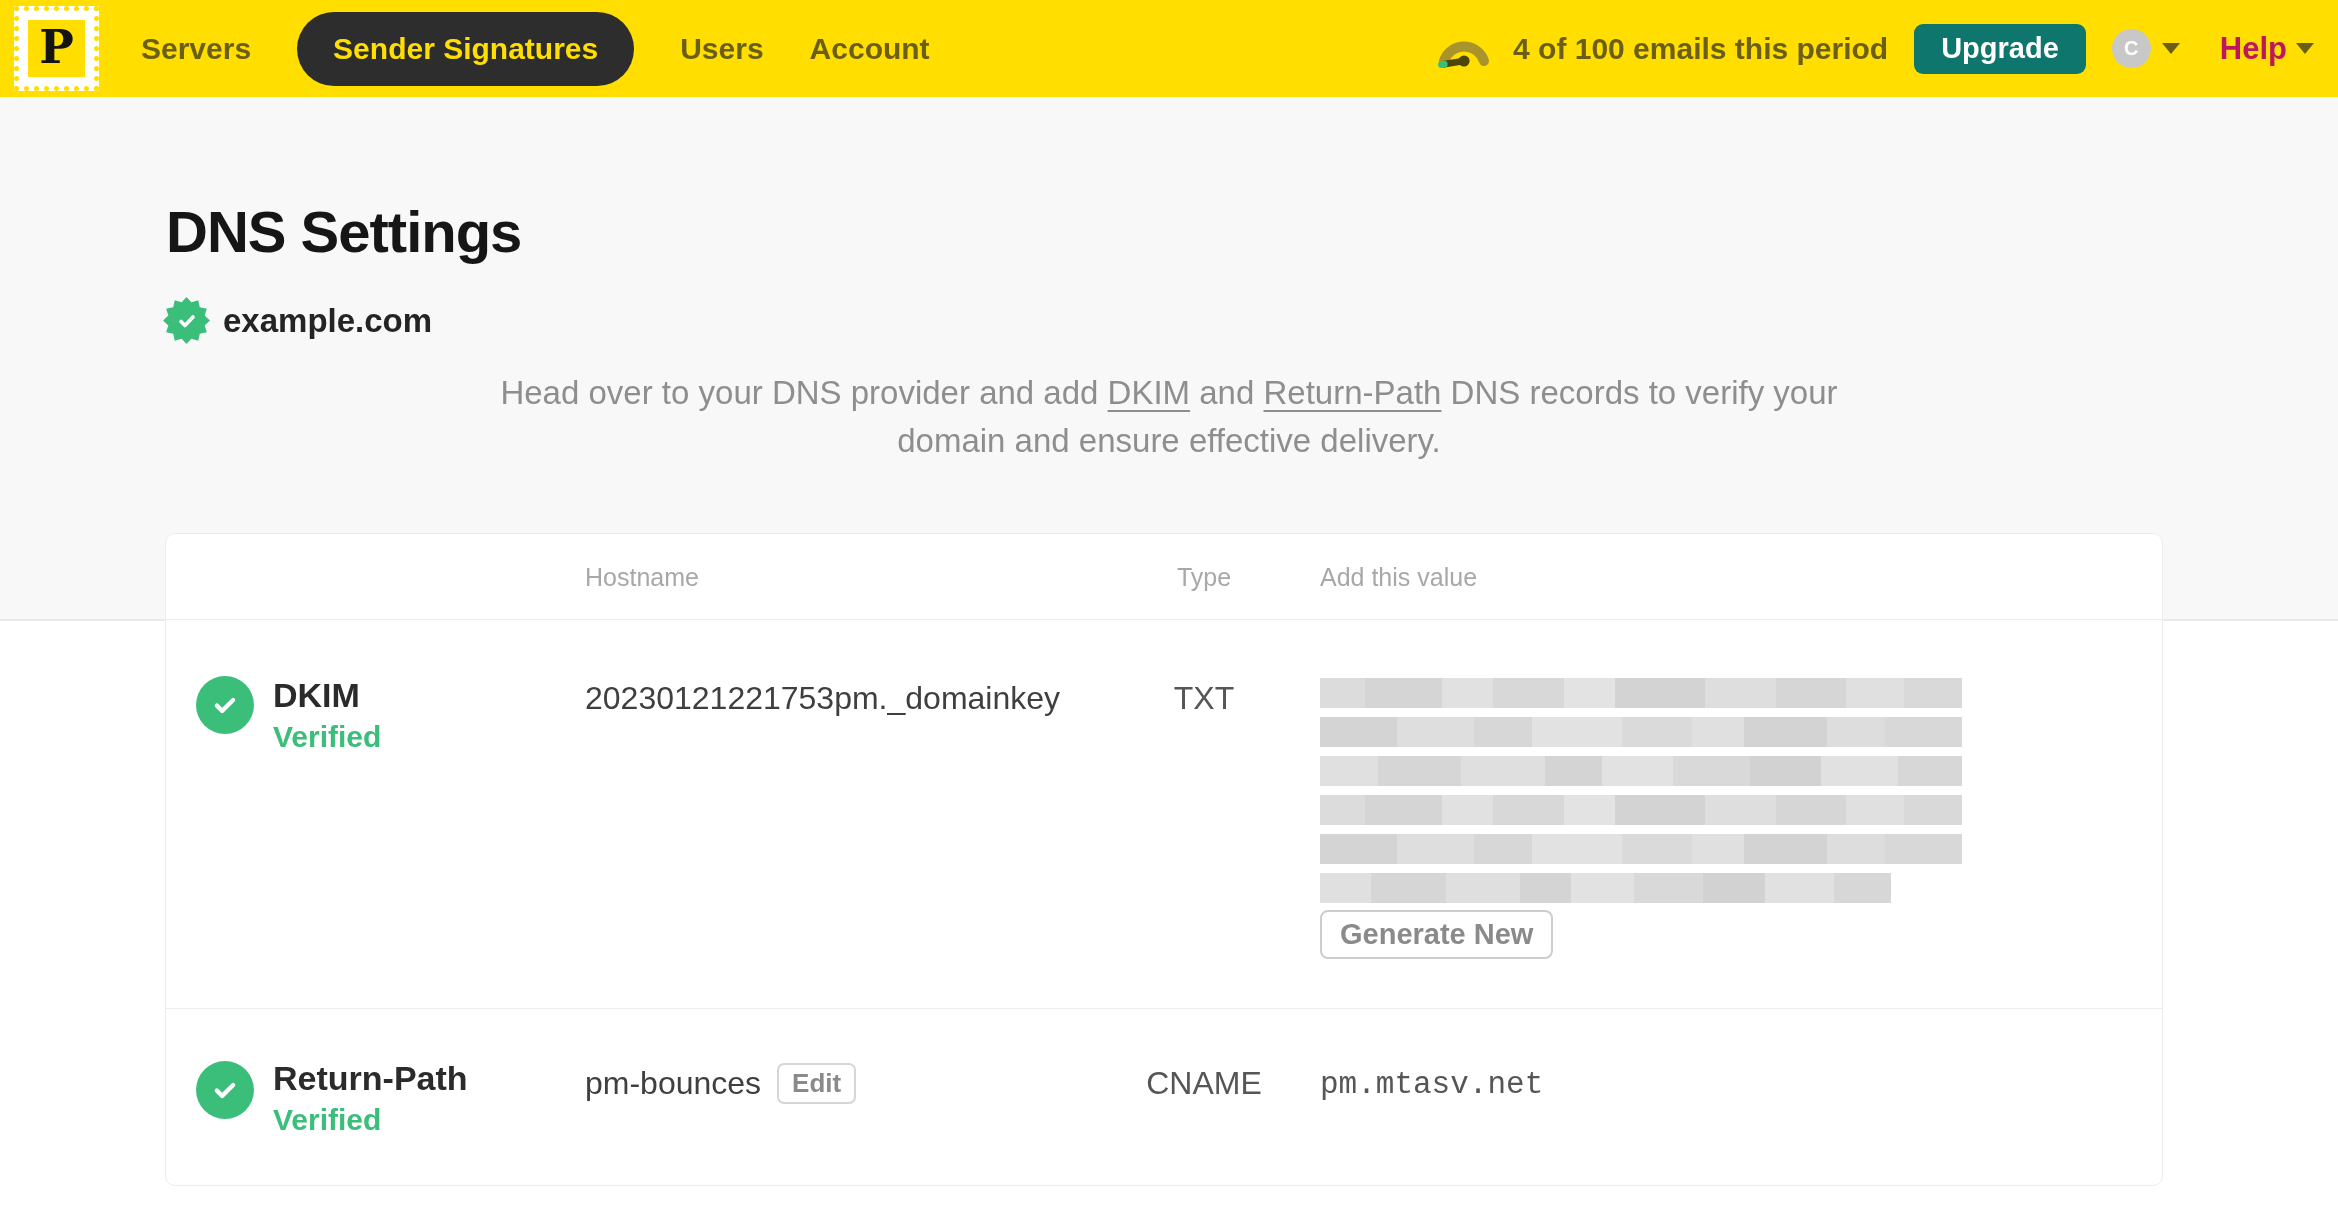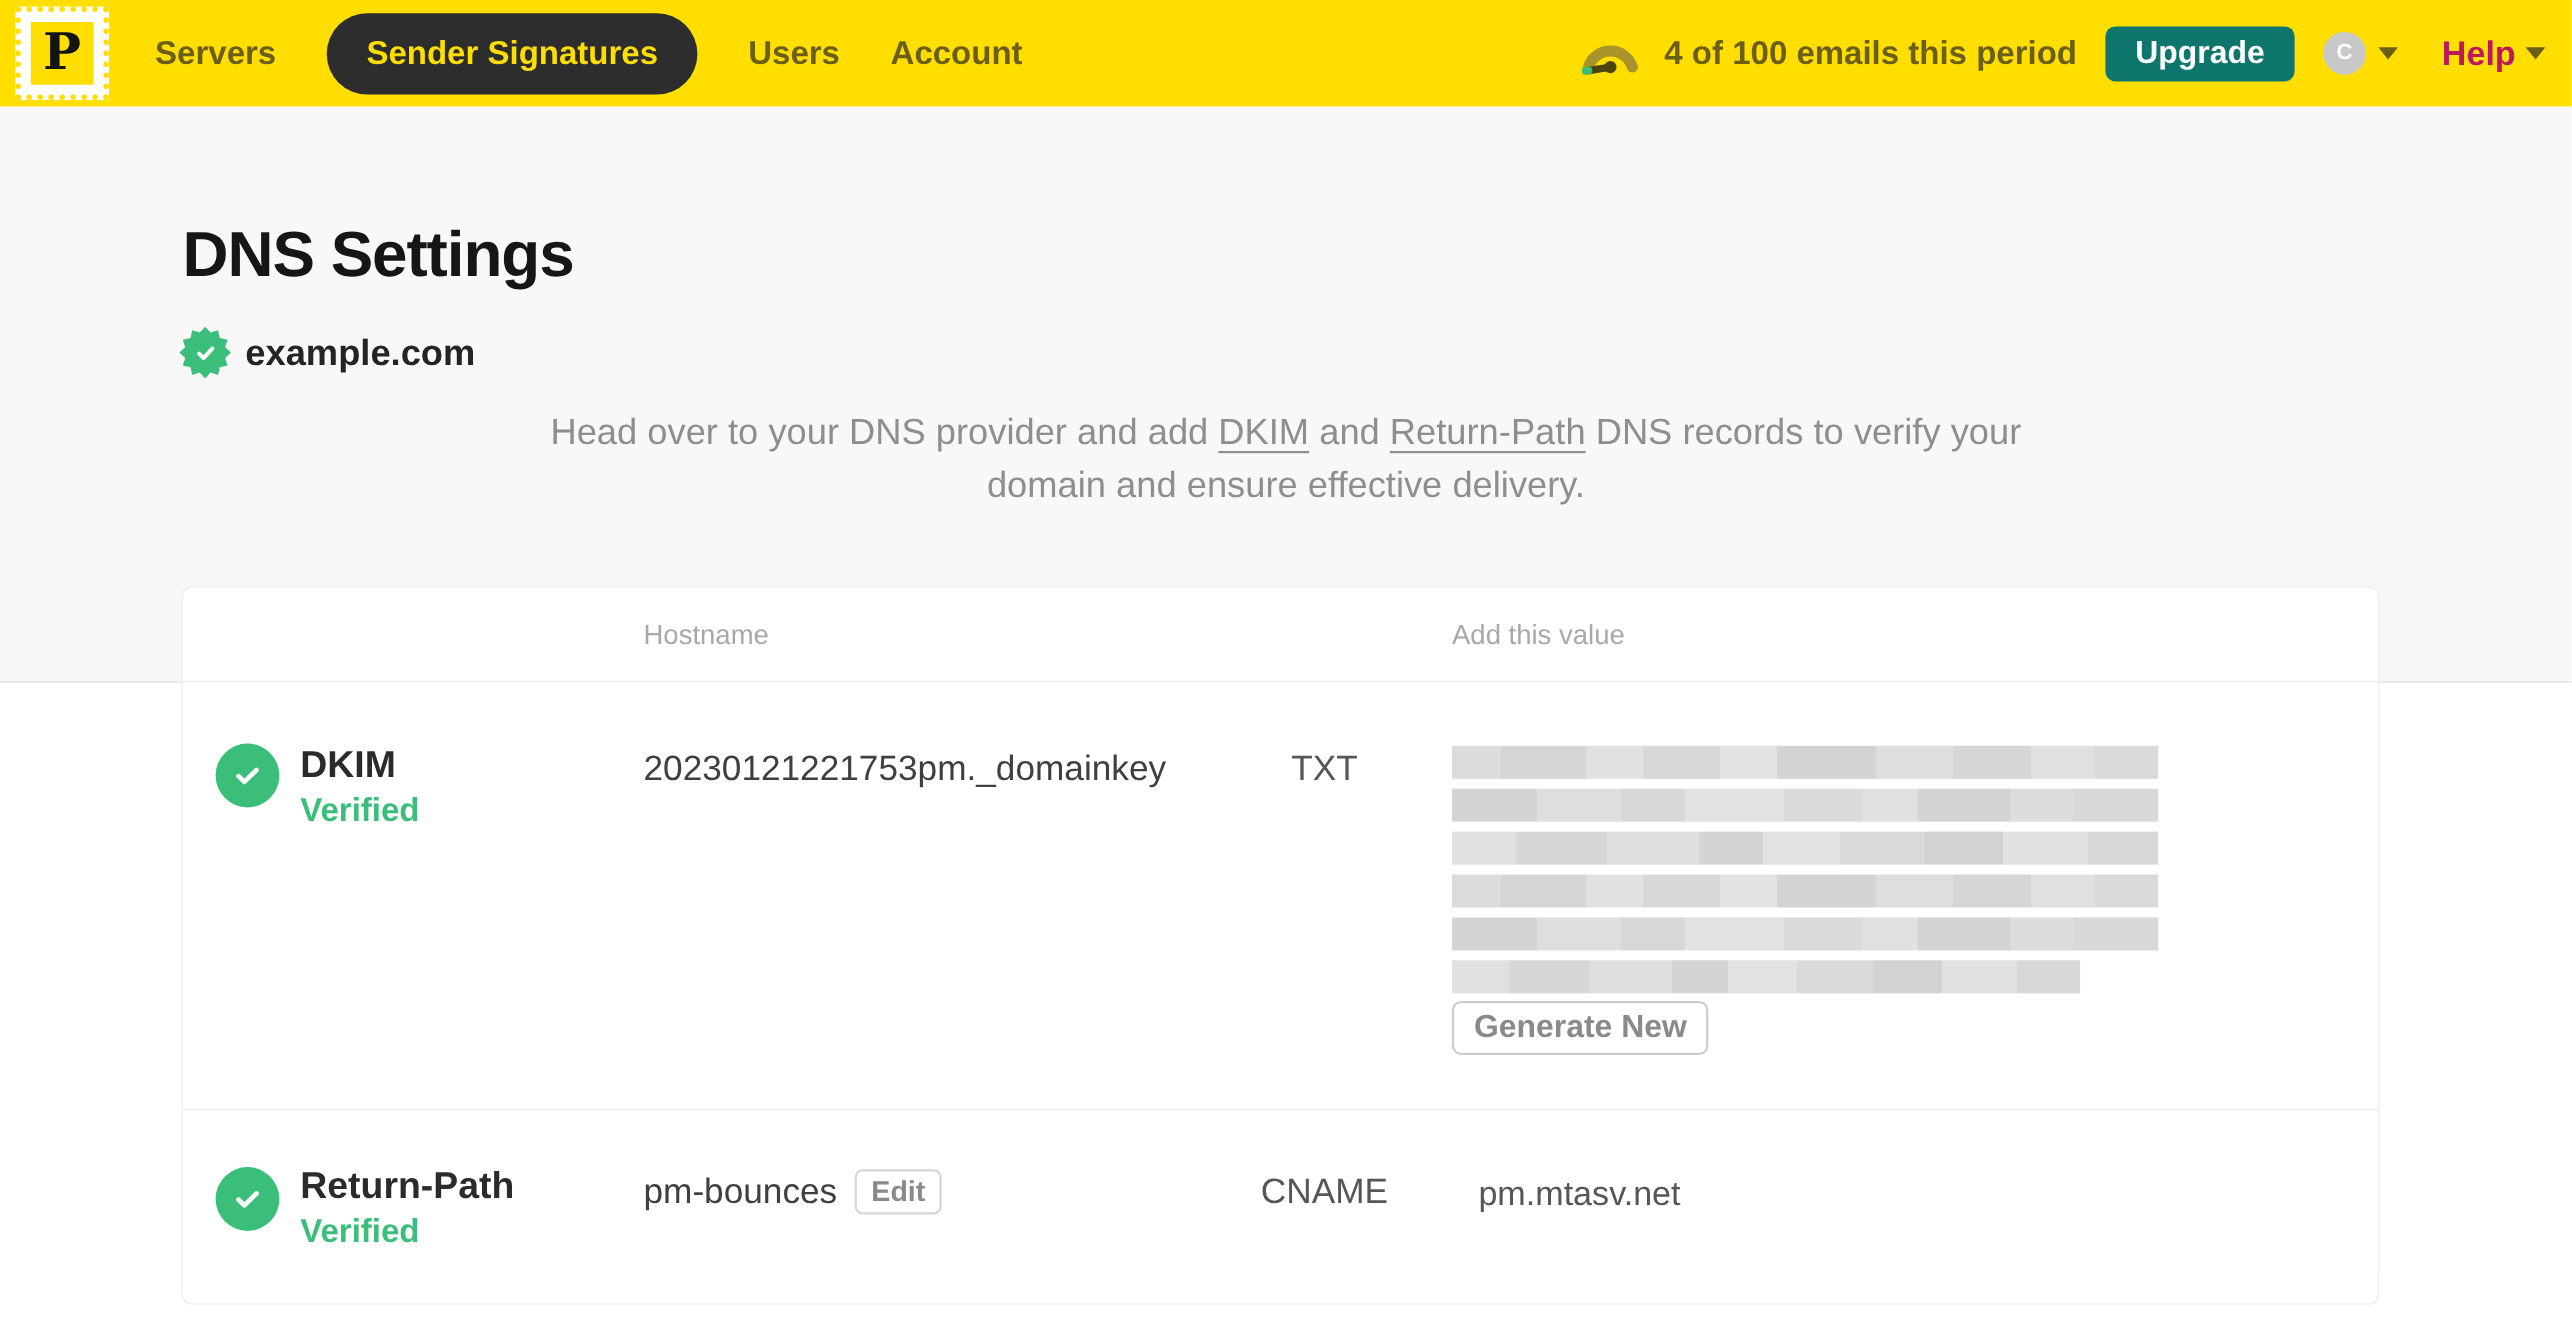--- a/index.html
+++ b/index.html
@@ -69,22 +69,22 @@
   .bars { position:absolute; left:1154px; top:58px; width:642px; }
   .rbar { height:30px; margin-bottom:9px;
           background:linear-gradient(90deg,#dcdcdc 0 7%,#d5d5d5 7% 19%,#e1e1e1 19% 27%,#d8d8d8 27% 38%,#e3e3e3 38% 46%,#d3d3d3 46% 60%,#dedede 60% 71%,#d6d6d6 71% 82%,#e0e0e0 82% 91%,#d9d9d9 91% 100%); }
   .rbar.v1 { background:linear-gradient(90deg,#d4d4d4 0 12%,#dedede 12% 24%,#d7d7d7 24% 33%,#e2e2e2 33% 47%,#dadada 47% 58%,#e0e0e0 58% 66%,#d3d3d3 66% 79%,#dddddd 79% 88%,#d8d8d8 88% 100%); }
   .rbar.v2 { background:linear-gradient(90deg,#e0e0e0 0 9%,#d6d6d6 9% 22%,#dfdfdf 22% 35%,#d4d4d4 35% 44%,#e2e2e2 44% 55%,#d9d9d9 55% 67%,#d2d2d2 67% 78%,#e1e1e1 78% 90%,#d7d7d7 90% 100%); }
   .gen-btn { position:absolute; left:1154px; top:290px; background:#fff; border:2px solid #cdcdcd; border-radius:8px;
              font-family:"Liberation Sans",sans-serif; font-size:29px; font-weight:700; color:#8a8a8a;
              padding:6px 18px; cursor:pointer; }
   .edit-btn { background:#fff; border:2px solid #d6d6d6; border-radius:7px; font-family:"Liberation Sans",sans-serif;
               font-size:26px; font-weight:700; color:#8a8a8a; padding:3px 13px; cursor:pointer; }
-  .rvalue-mono { position:absolute; left:1154px; top:58px; font-family:Liberation Sans, sans-serif;
-                 font-size:31px; color:#565656;margin-left:24px; }
+  .rvalue-mono { position:absolute; left:1154px; top:58px; font-family:Liberation Mono, monospace;
+                 font-size:31px; color:#565656; }
 </style>
 </head>
 <body>
 
 <div class="app">
 
   <header class="navbar">
     <div class="stamp">
       <div class="stamp-inner">
         <span>P</span>
@@ -128,20 +128,21 @@
         </svg>
       </span>
       <span class="domain-name">example.com</span>
     </div>
 
     <p class="intro"><span>Head over to your DNS provider and add </span><a class="ilink">DKIM</a><span> and </span><a class="ilink">Return-Path</a><span> DNS records to verify your domain and ensure effective delivery.</span></p>
 
     <section class="card">
       <div class="thead">
         <span class="th th-hostname">Hostname</span>
+        <span class="th th-type">Type</span>
         <span class="th th-value">Add this value</span>
       </div>
 
       <div class="trow trow-dkim">
         <span class="check">
           <svg width="30" height="30" viewBox="0 0 24 24">
             <path d="M5.5 12.5l4.2 4.2L18.5 8" stroke="#fff" stroke-width="3.4" fill="none" stroke-linecap="round" stroke-linejoin="round"></path>
           </svg>
         </span>
         <span class="rname">DKIM</span>

